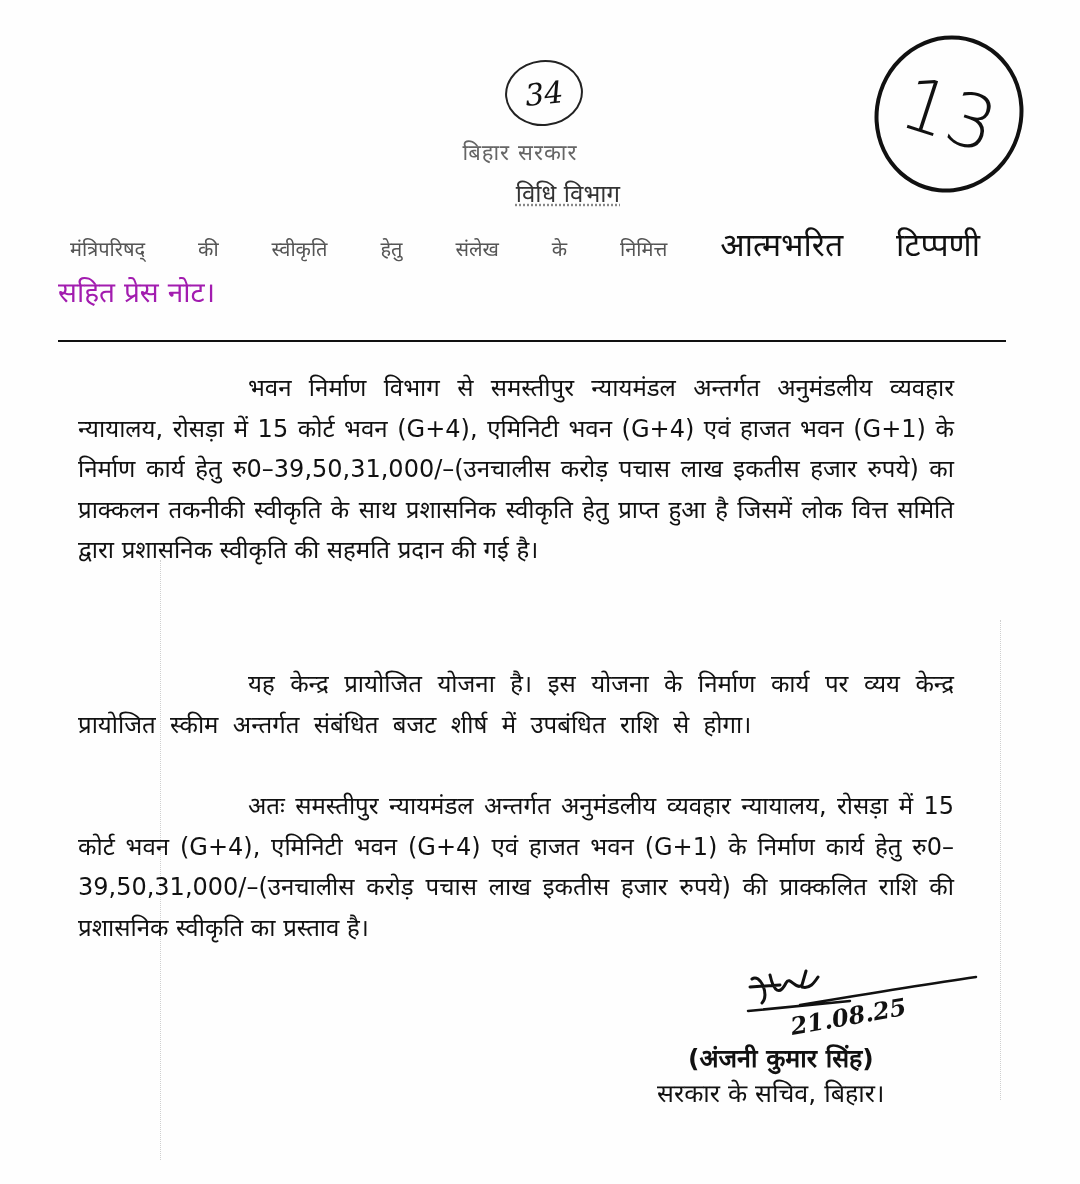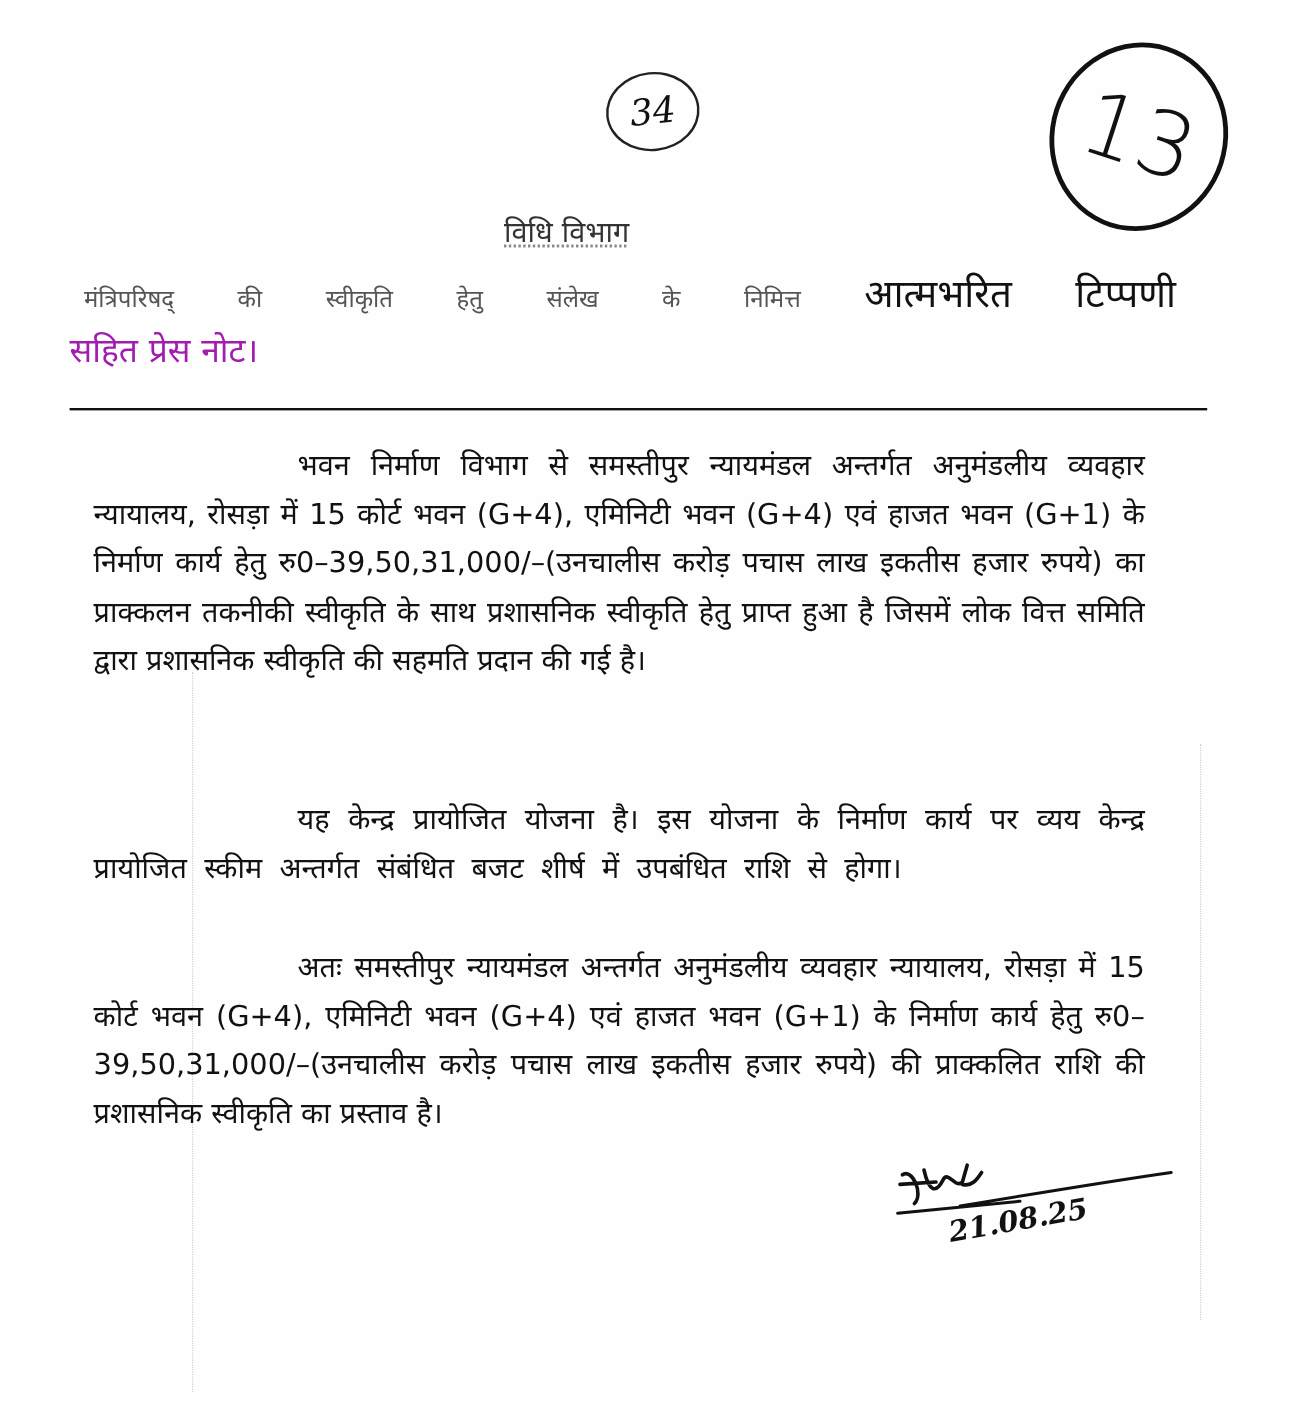--- a/index.html
+++ b/index.html
@@ -66,21 +66,21 @@
     width: 200px;
     text-align: center;
     font-size: 22px;
     color: #666;
     letter-spacing: 1px;
   }
   .header-dept {
     position: absolute;
     left: 420px; top: 176px;
     width: 200px;
-    text-align: left;
+    text-align: right;
     font-size: 24px;
     color: #333;
     text-decoration: underline dotted #888;
   }
 
   .subject-line1 {
     position: absolute;
     left: 70px; top: 222px;
     width: 910px;
     display: flex; justify-content: space-between; align-items: baseline;
@@ -158,20 +158,21 @@
   <div class="scan-line"></div>
   <div class="scan-line r"></div>
 
   <div class="page-num-small">
     <span>34</span>
   </div>
   <div class="page-num-big">
     <span>13</span>
   </div>
 
+  <div class="header-gov">बिहार सरकार</div>
   <div class="header-dept">विधि विभाग</div>
 
   <div class="subject-line1">
     <span class="small">मंत्रिपरिषद्</span>
     <span class="small">की</span>
     <span class="small">स्वीकृति</span>
     <span class="small">हेतु</span>
     <span class="small">संलेख</span>
     <span class="small">के</span>
     <span class="small">निमित्त</span>
@@ -190,14 +191,16 @@
   </div>
   <div class="body-text" id="para3">
     <p>अतः समस्तीपुर न्यायमंडल अन्तर्गत अनुमंडलीय व्यवहार न्यायालय, रोसड़ा में 15 कोर्ट भवन (G+4), एमिनिटी भवन (G+4) एवं हाजत भवन (G+1) के निर्माण कार्य हेतु रु0–39,50,31,000/–(उनचालीस करोड़ पचास लाख इकतीस हजार रुपये) की प्राक्कलित राशि की प्रशासनिक स्वीकृति का प्रस्ताव है।</p>
   </div>
 
   <svg class="signature-scribble" viewBox="0 0 240 70">
     <path d="M12 14 C 20 8, 30 30, 22 38 M 10 22 L 40 20 M 30 10 C 34 28, 40 30, 46 18 C 50 10, 56 26, 62 20 L 66 6 M 62 22 C 70 24, 74 18, 78 12" fill="none" stroke="#111" stroke-width="3" stroke-linecap="round"></path>
     <path d="M 8 46 L 110 36 M 60 40 C 120 30, 180 20, 236 12" fill="none" stroke="#111" stroke-width="2.5" stroke-linecap="round"></path>
   </svg>
   <div class="sig-date">21.08.25</div>
+  <div class="sig-name">(अंजनी कुमार सिंह)</div>
+  <div class="sig-title">सरकार के सचिव, बिहार।</div>
 
 </div>
 
 </body></html>

